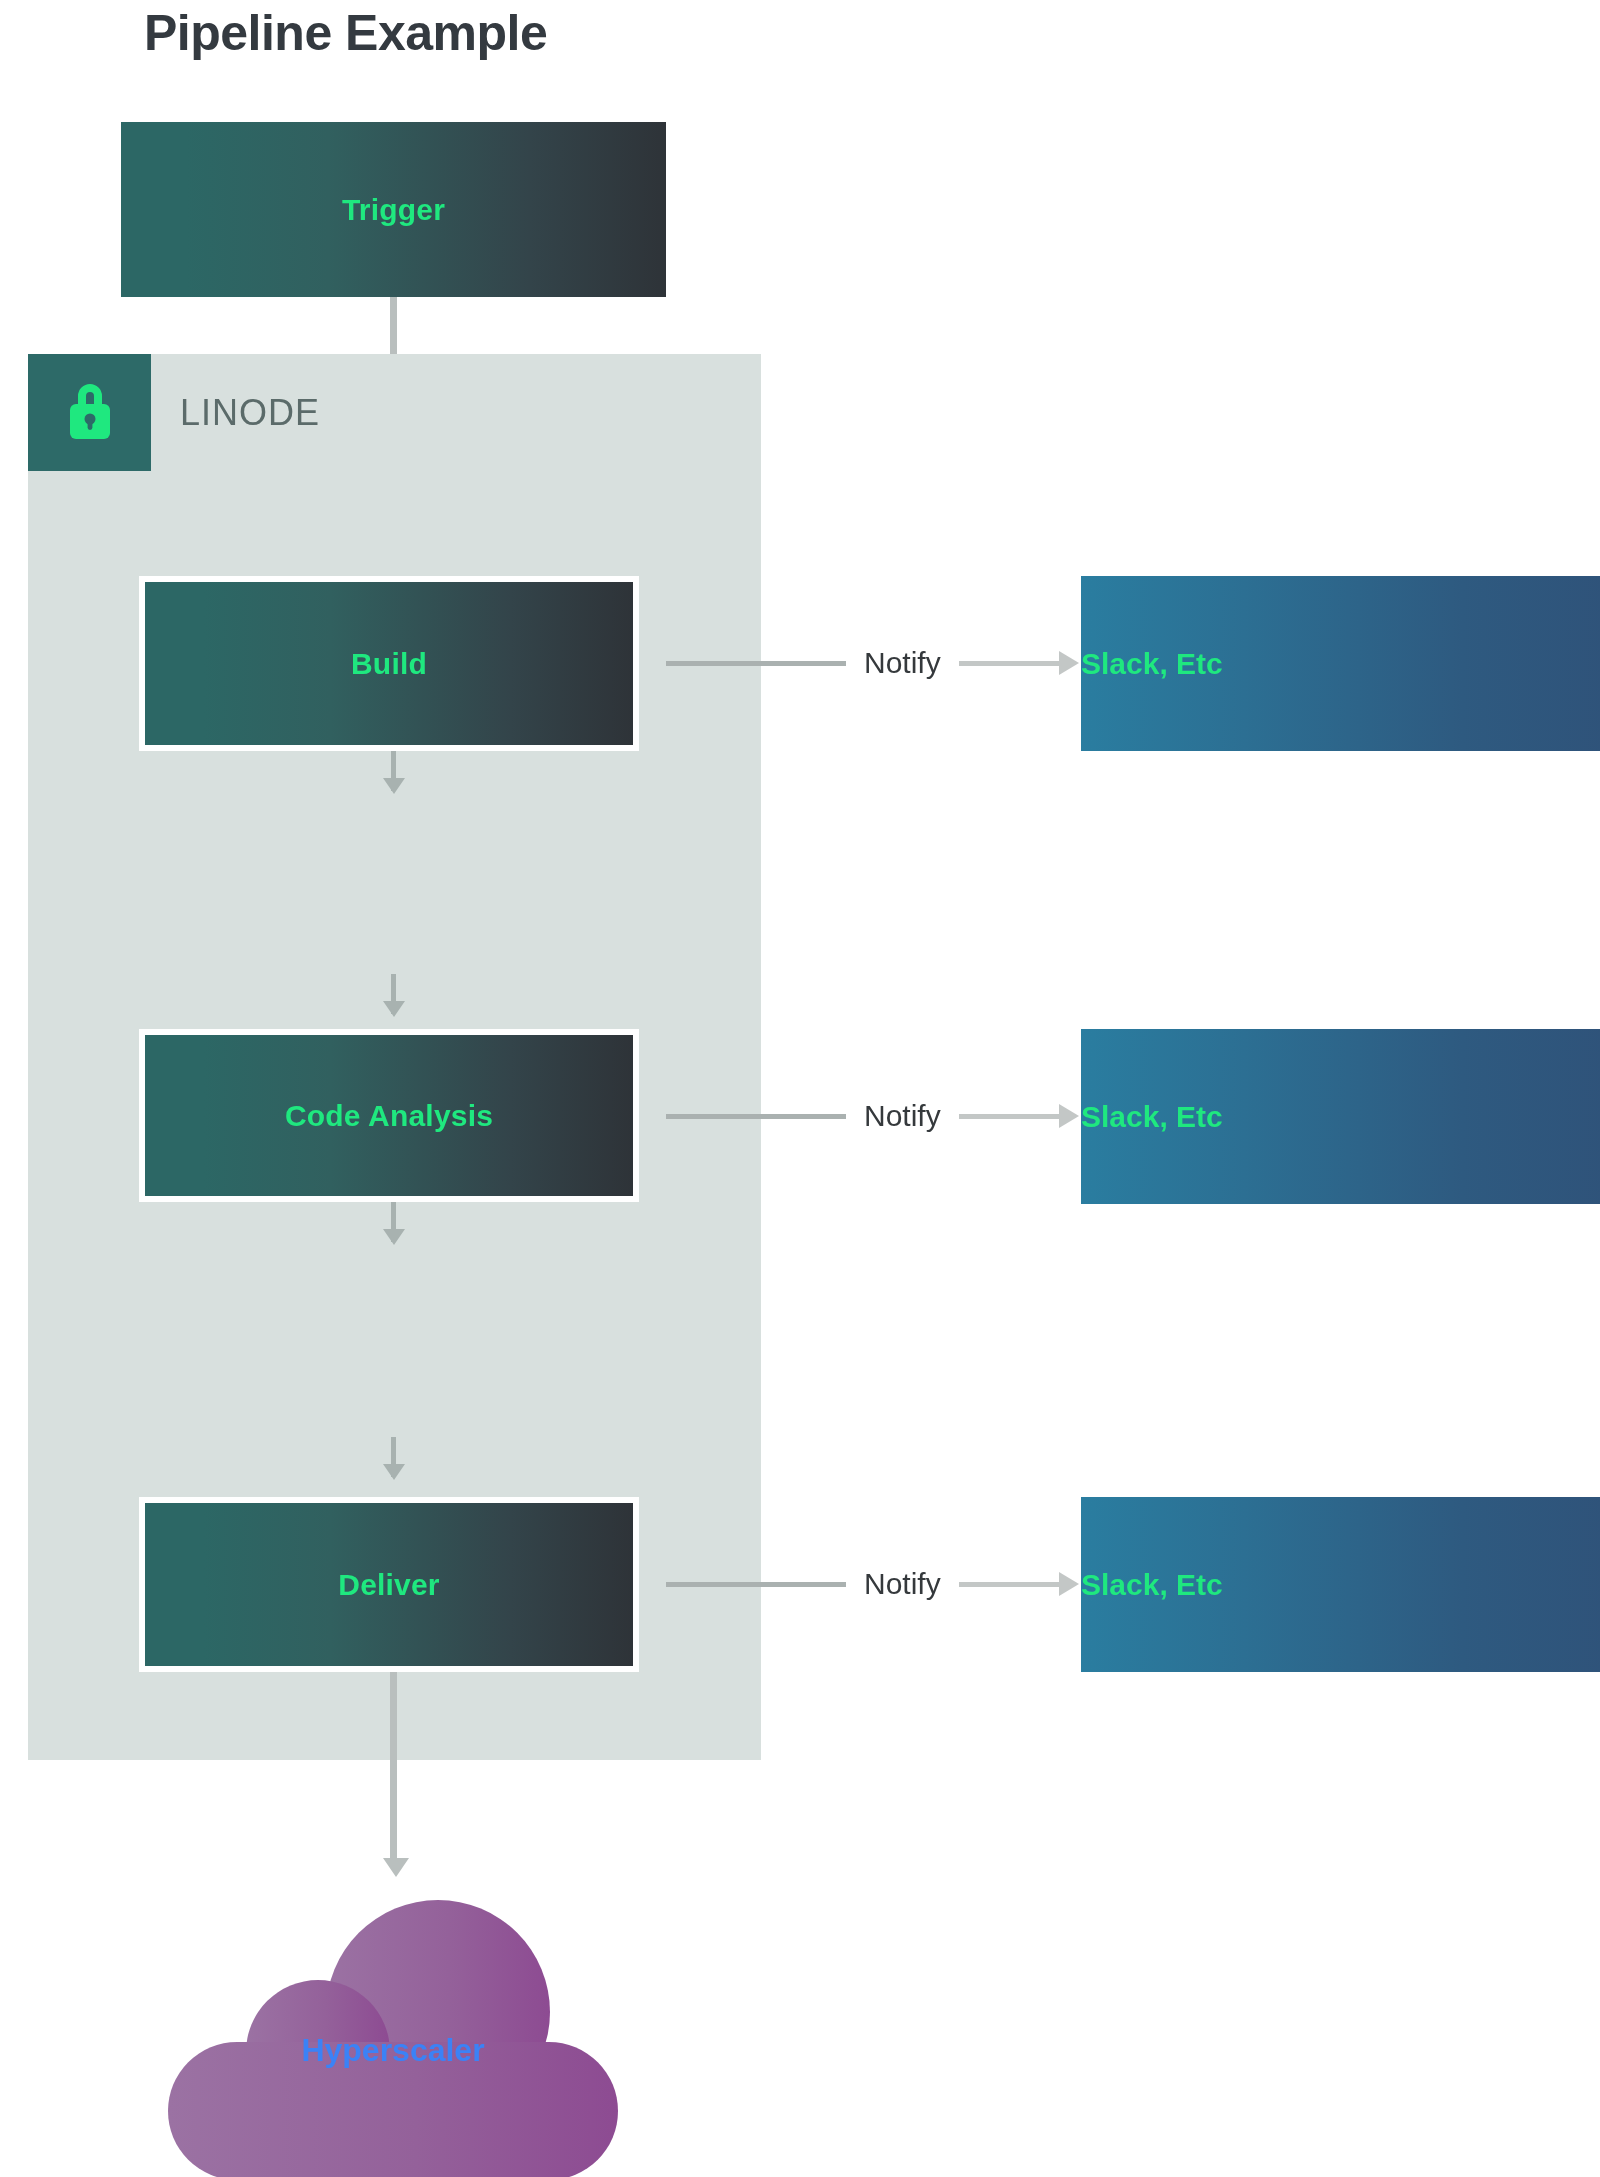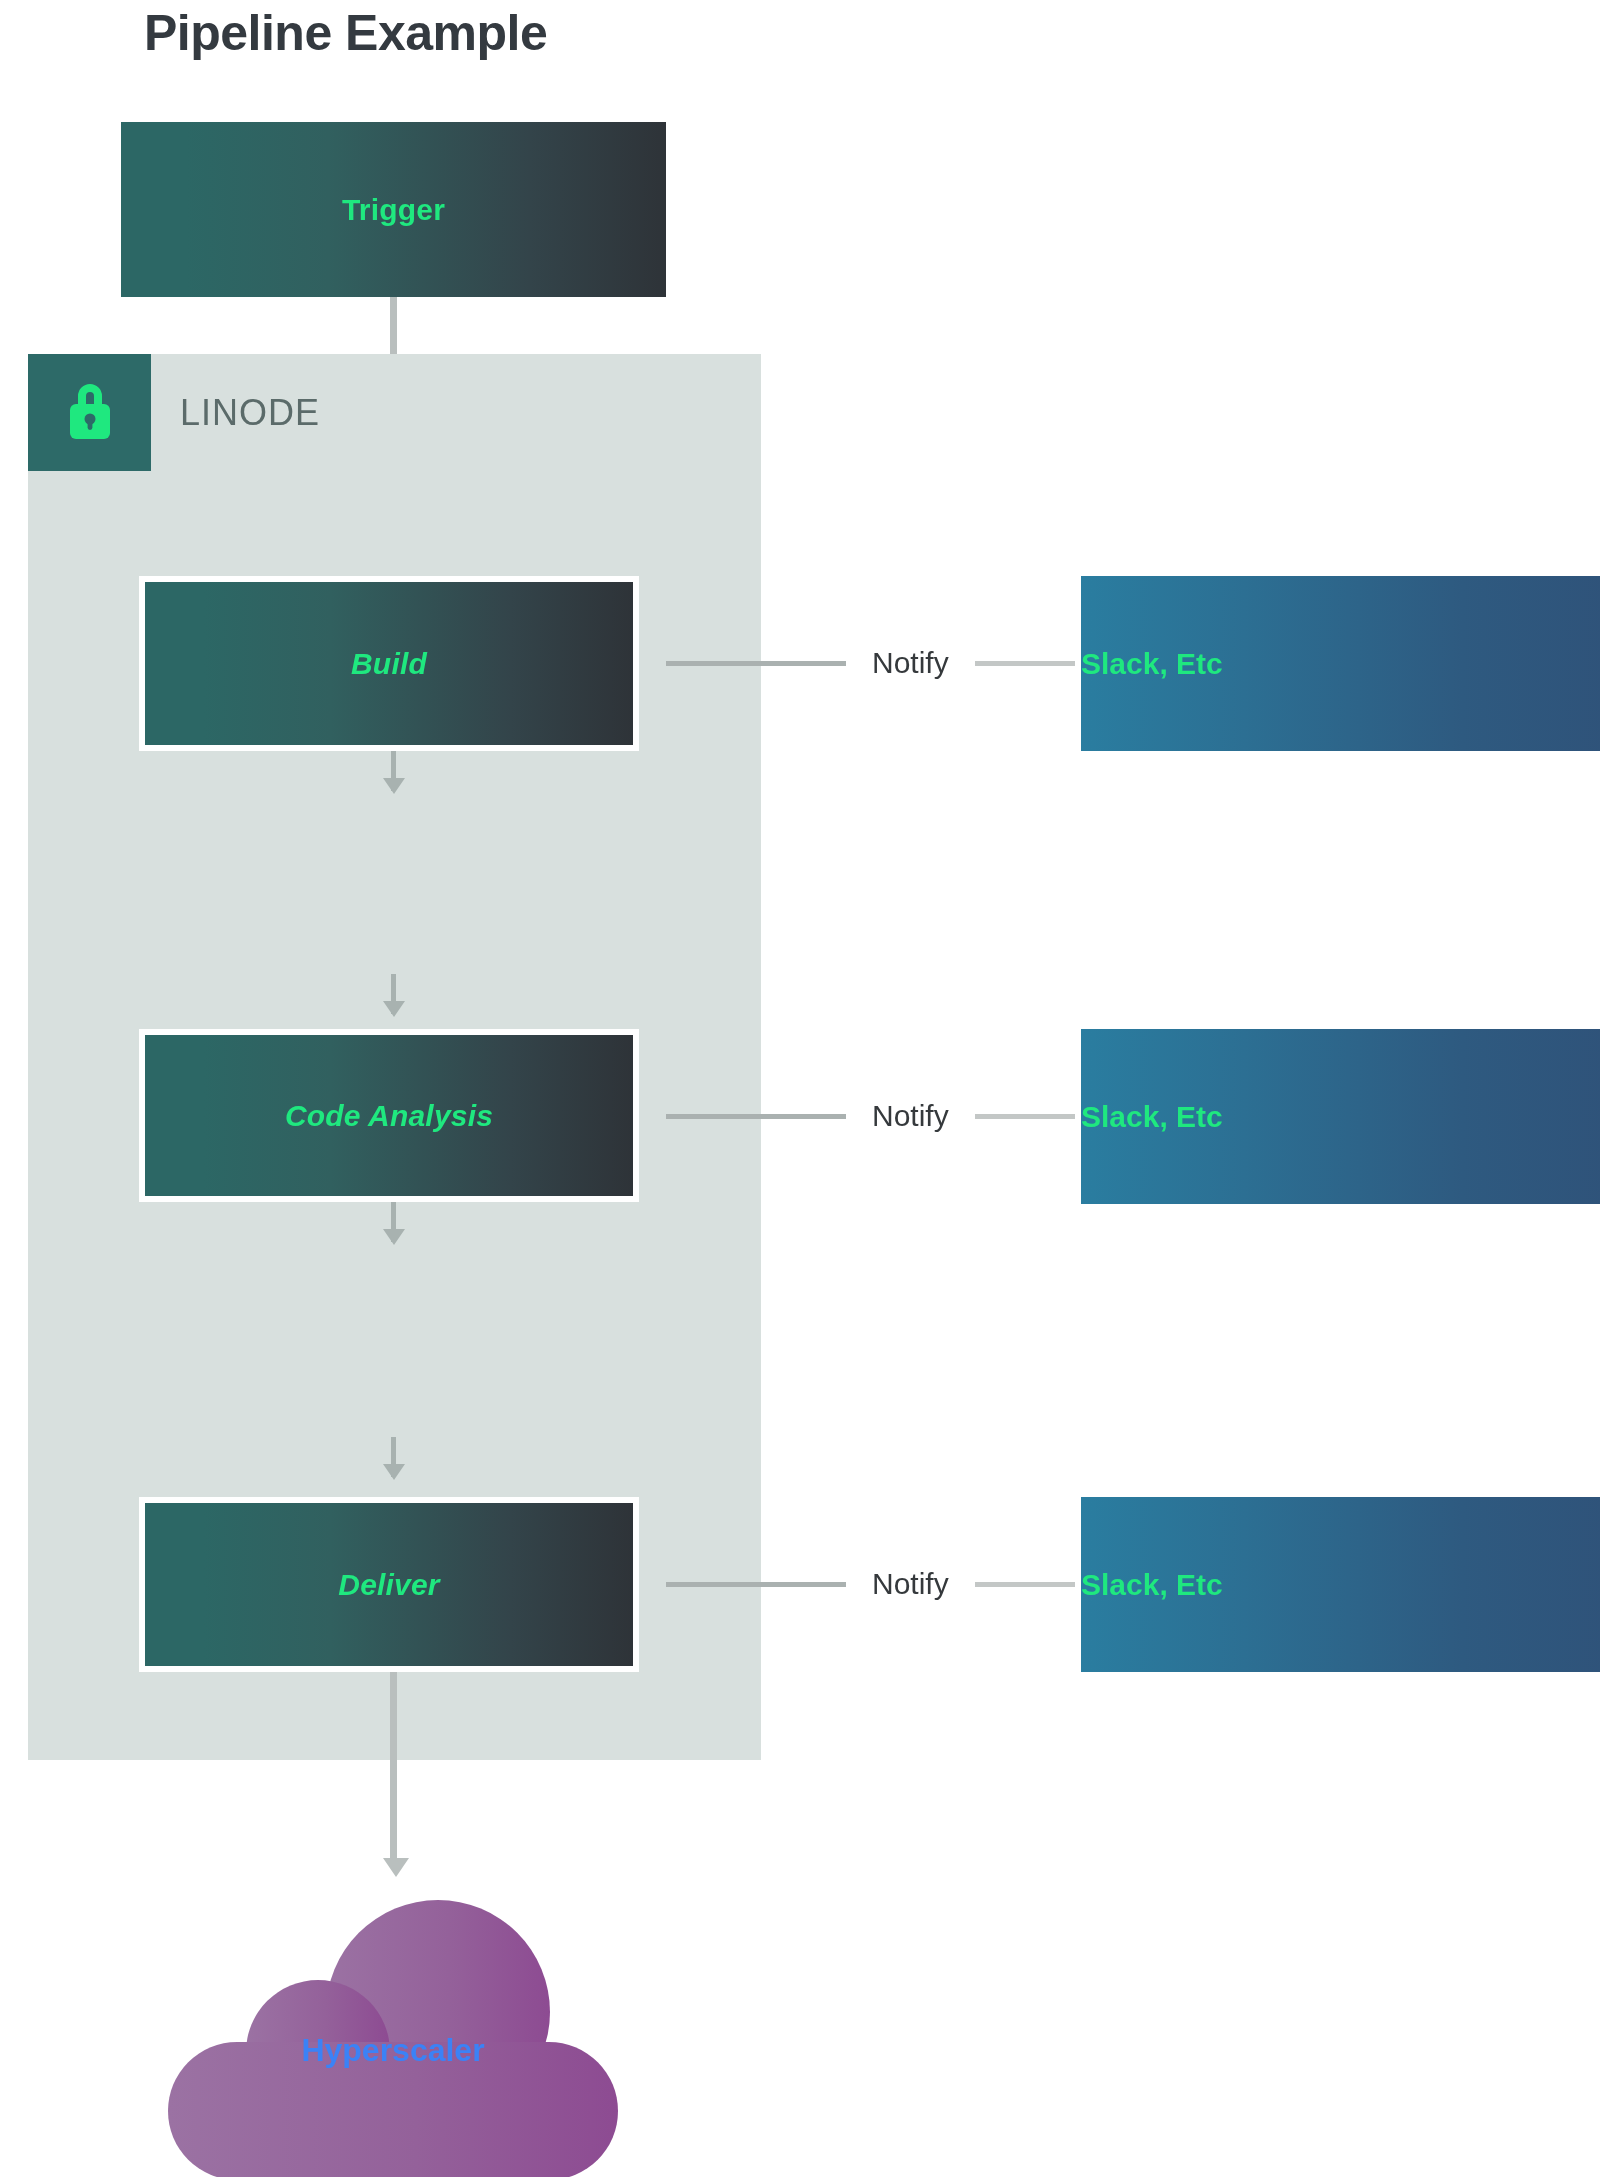--- a/index.html
+++ b/index.html
@@ -66,21 +66,20 @@
   .stage-box {
     position: absolute;
     background: linear-gradient(90deg, #2c6765 0%, #2c6765 12%, #31605f 38%, #33444a 75%, #2e3338 100%);
     display: flex;
     align-items: center;
     justify-content: center;
     box-sizing: border-box;
   }
   .stage-box.framed {
     border: 6px solid #ffffff;
-    font-style: italic;
   }
   .stage-label {
     color: #1fe87f;
     font-size: 30px;
     font-weight: bold;
     letter-spacing: 0.2px;
     white-space: nowrap;
   }
 
   
@@ -125,21 +124,20 @@
     border-right: 11px solid transparent;
     border-top: 16px solid #a8b2b0;
   }
 
   
   .notify-row {
     position: absolute;
     height: 48px;
     display: flex;
     align-items: center;
-    gap: 8px;
   }
   .notify-left-line {
     height: 5px;
     background: #aab1b0;
     flex: 0 0 auto;
   }
   .notify-text {
     font-size: 30px;
     color: #35393c;
     white-space: nowrap;

